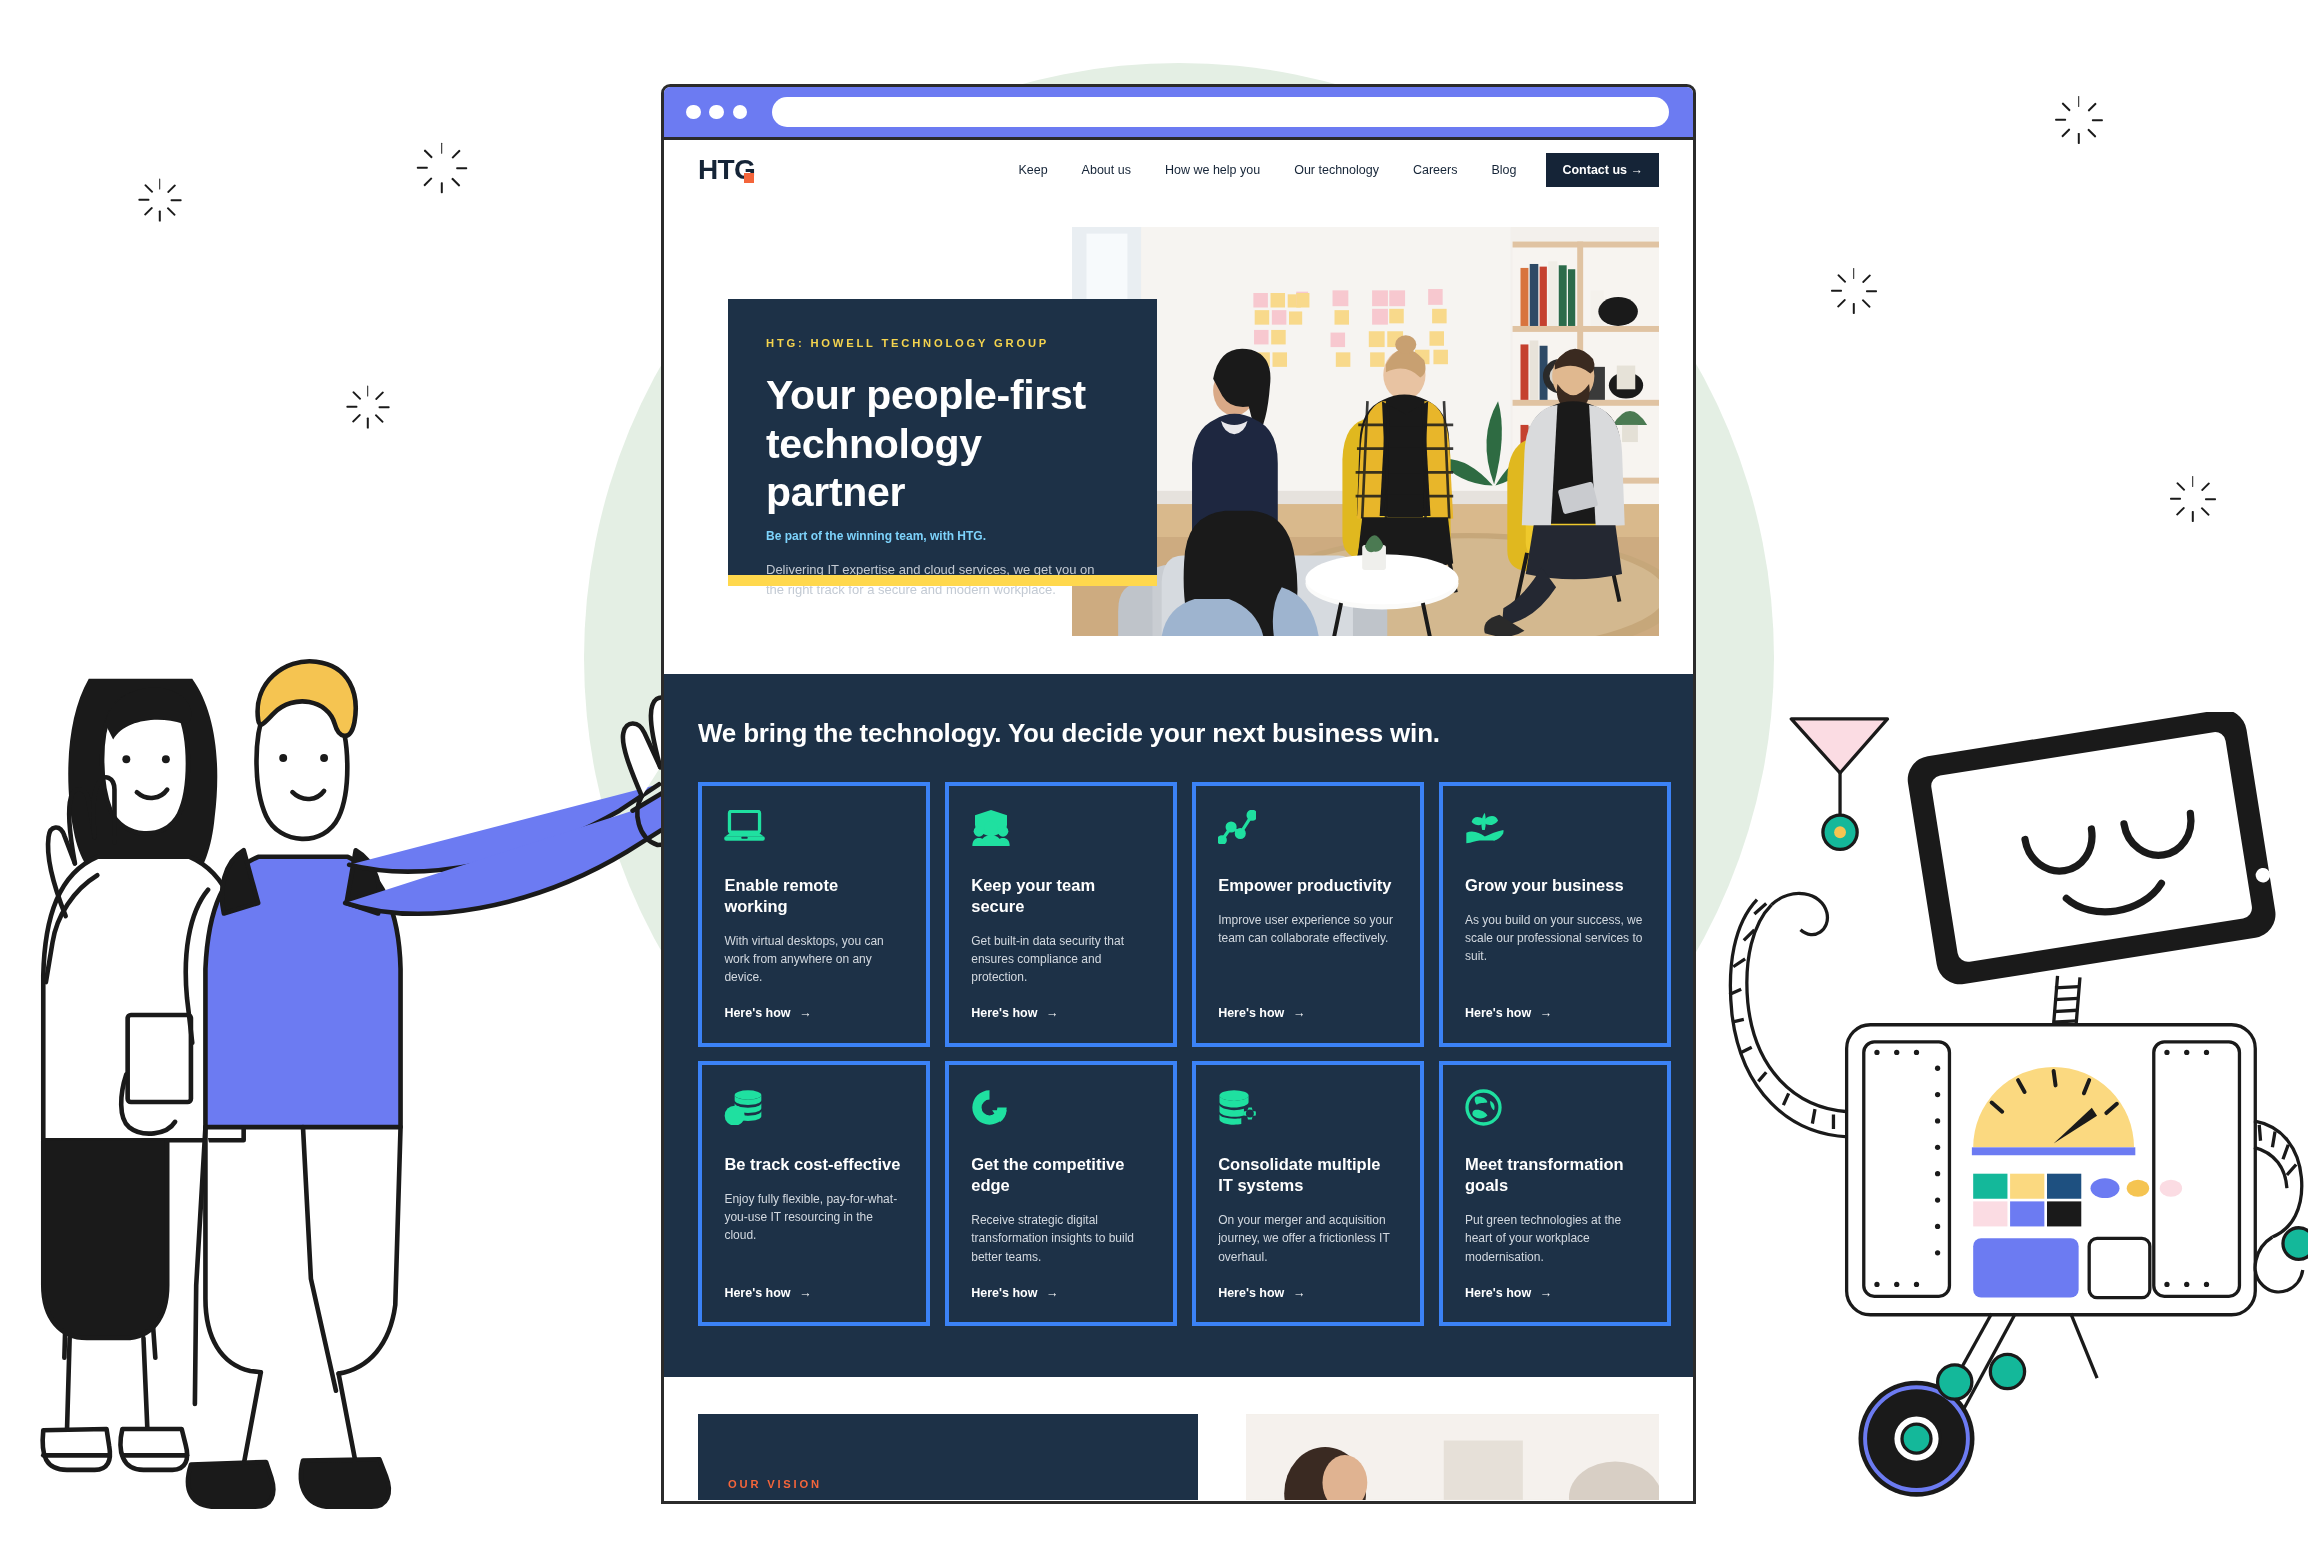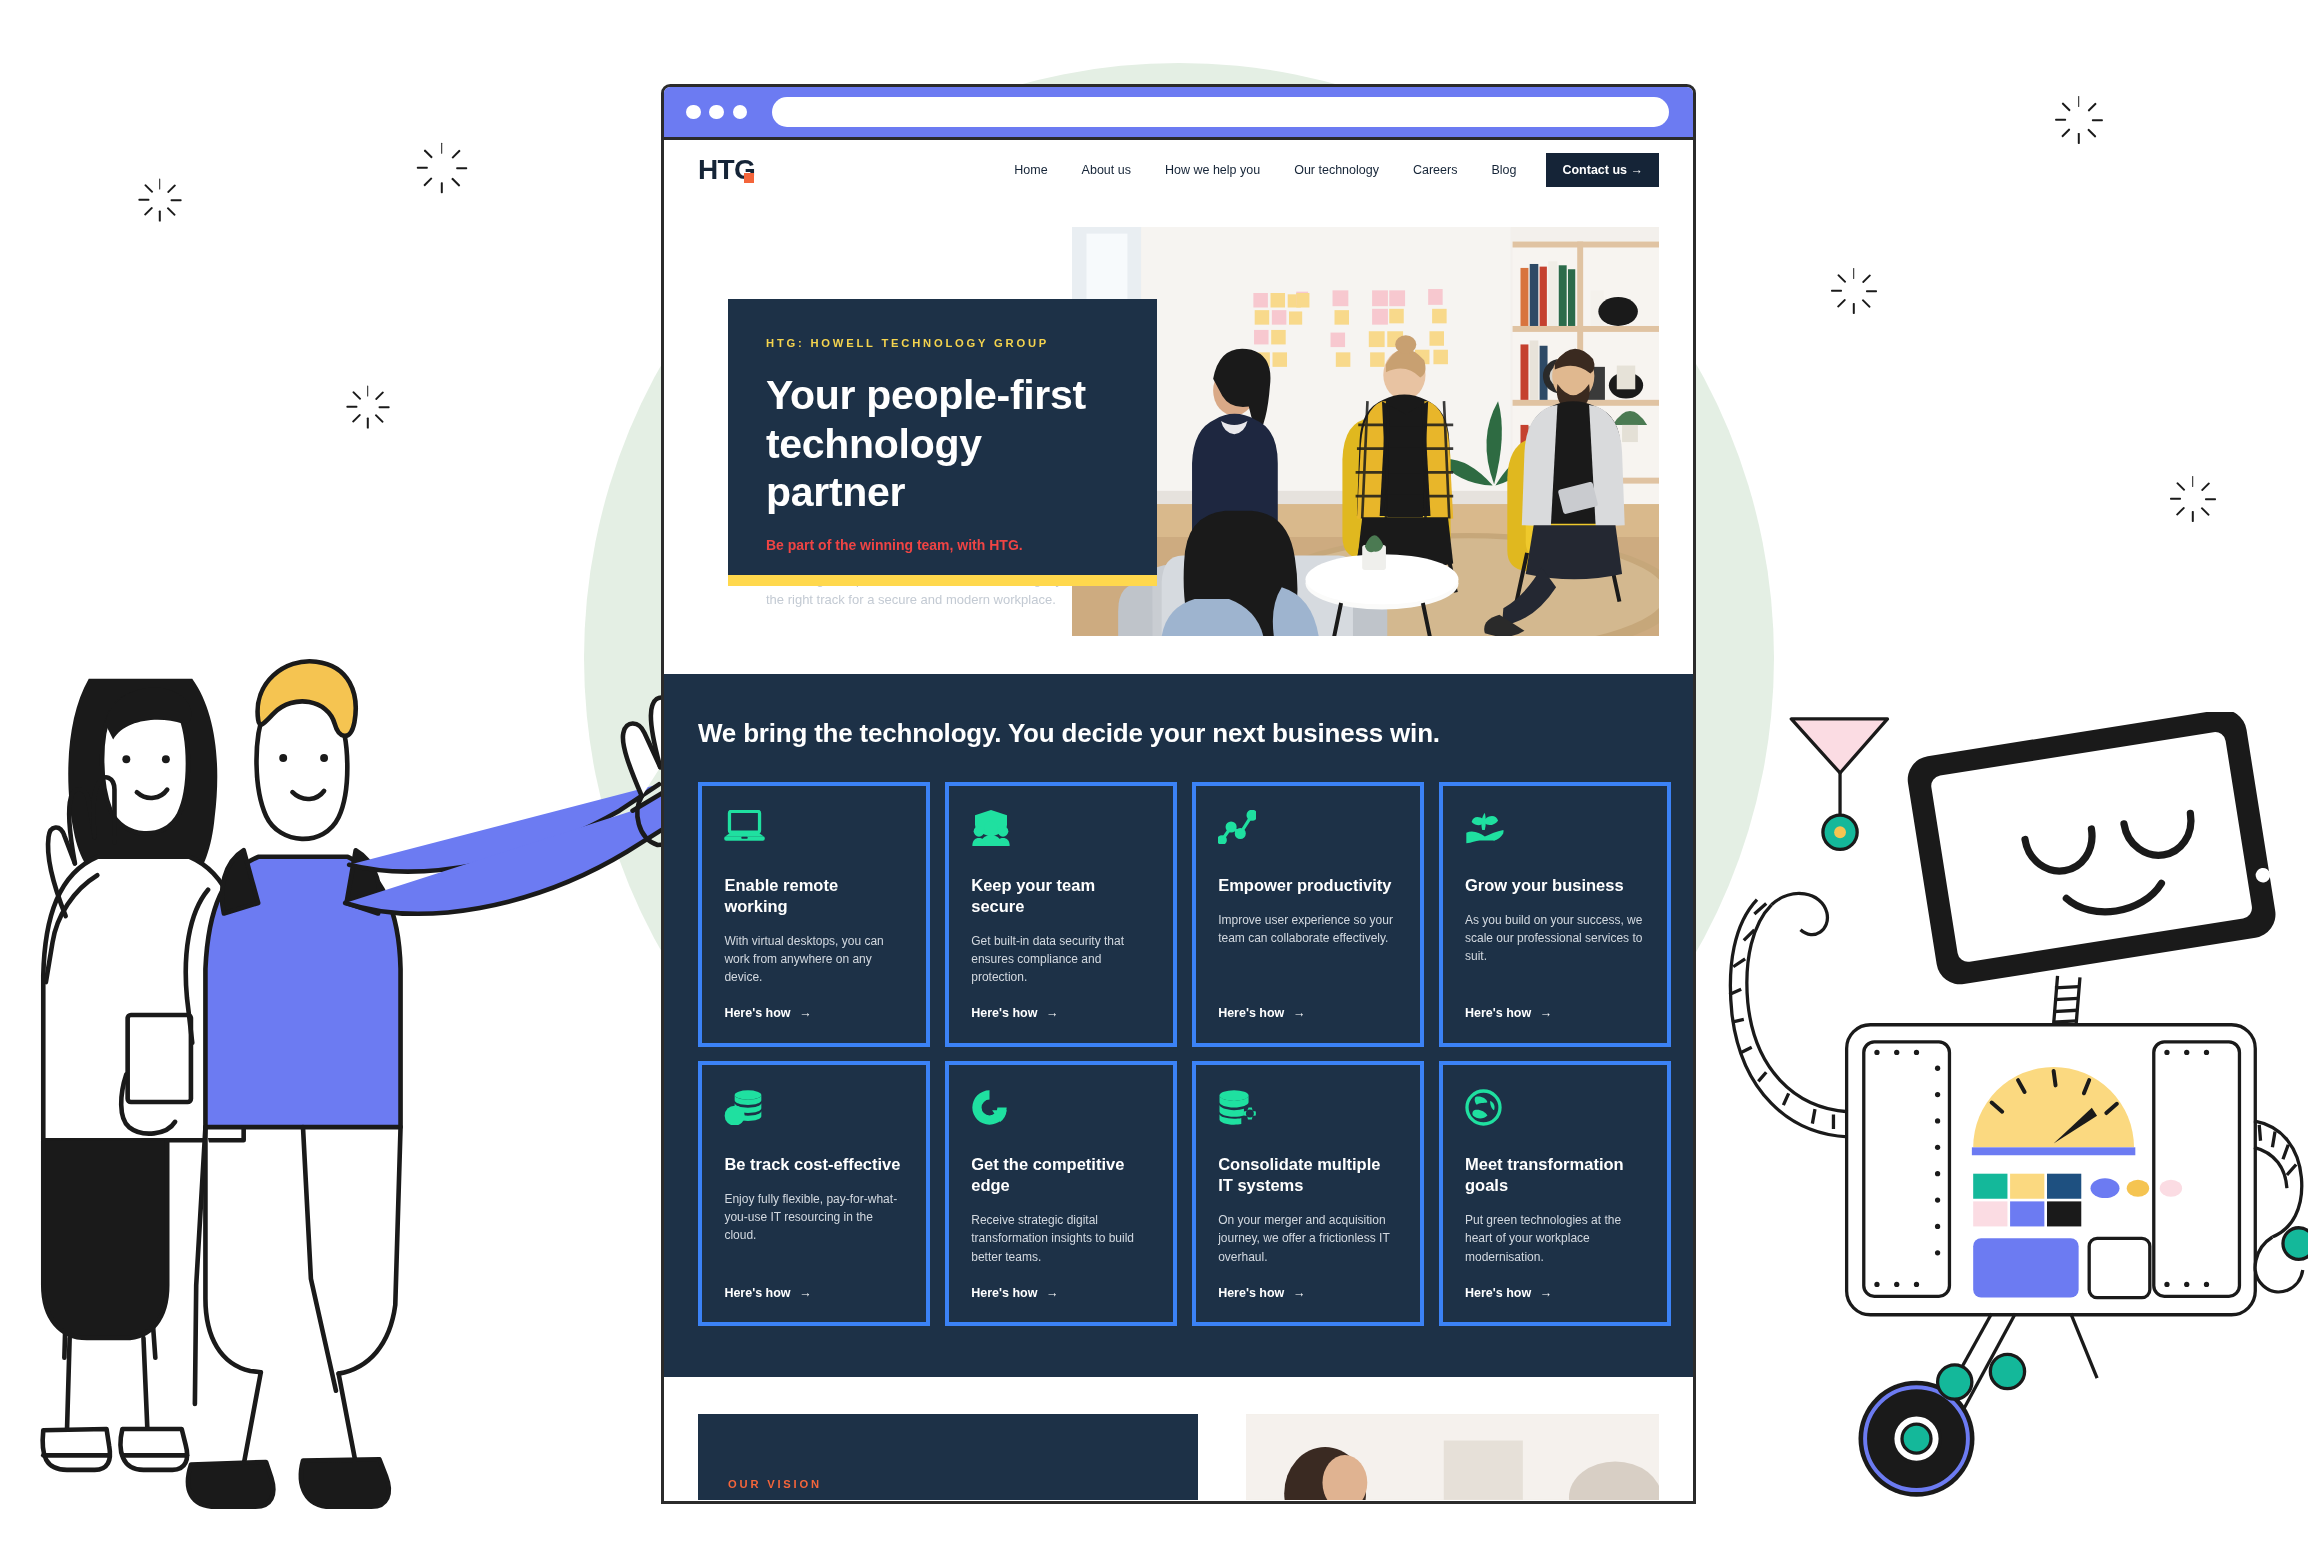--- a/index.html
+++ b/index.html
@@ -79,21 +79,21 @@
   }
   .eyebrow {
     color:#F5D44E; font-size:11.2px; font-weight:700; letter-spacing:2.8px;
     text-transform:uppercase;
   }
   .hero-h1 {
     color:#fff; font-size:41px; font-weight:bold; line-height:1.18;
     margin-top:22.4px; letter-spacing:-0.3px;
   }
   .hero-lead {
-    color:#ef4444; font-size:14px; font-weight:bold; margin-top:20px;
+    color:#7dd3fc; font-size:12px; font-weight:bold; margin-top:12px;
   }
   .hero-body {
     color:#C3CAD3; font-size:13px; line-height:1.55; margin-top:17px;
   }
 
   
   .features { background:#1D3147; padding:44px 22px 51px 34px; }
   .features h2 {
     color:#fff; font-size:26px; font-weight:bold; letter-spacing:-0.2px;
     margin-bottom:33px;
@@ -380,21 +380,21 @@
     </div>
 
     <div class="site-header">
       <div class="logo">
         <span>HTG</span>
         <span class="g-wrap">
           <span class="g-accent"></span>
         </span>
       </div>
       <nav class="nav">
-        <a class="nav-item">Home</a>
+        <a class="nav-item">Keep</a>
         <a class="nav-item">About us</a>
         <a class="nav-item">How we help you</a>
         <a class="nav-item">Our technology</a>
         <a class="nav-item">Careers</a>
         <a class="nav-item">Blog</a>
         <a class="nav-cta">Contact us  →</a>
       </nav>
     </div>
 
     <div class="hero">

